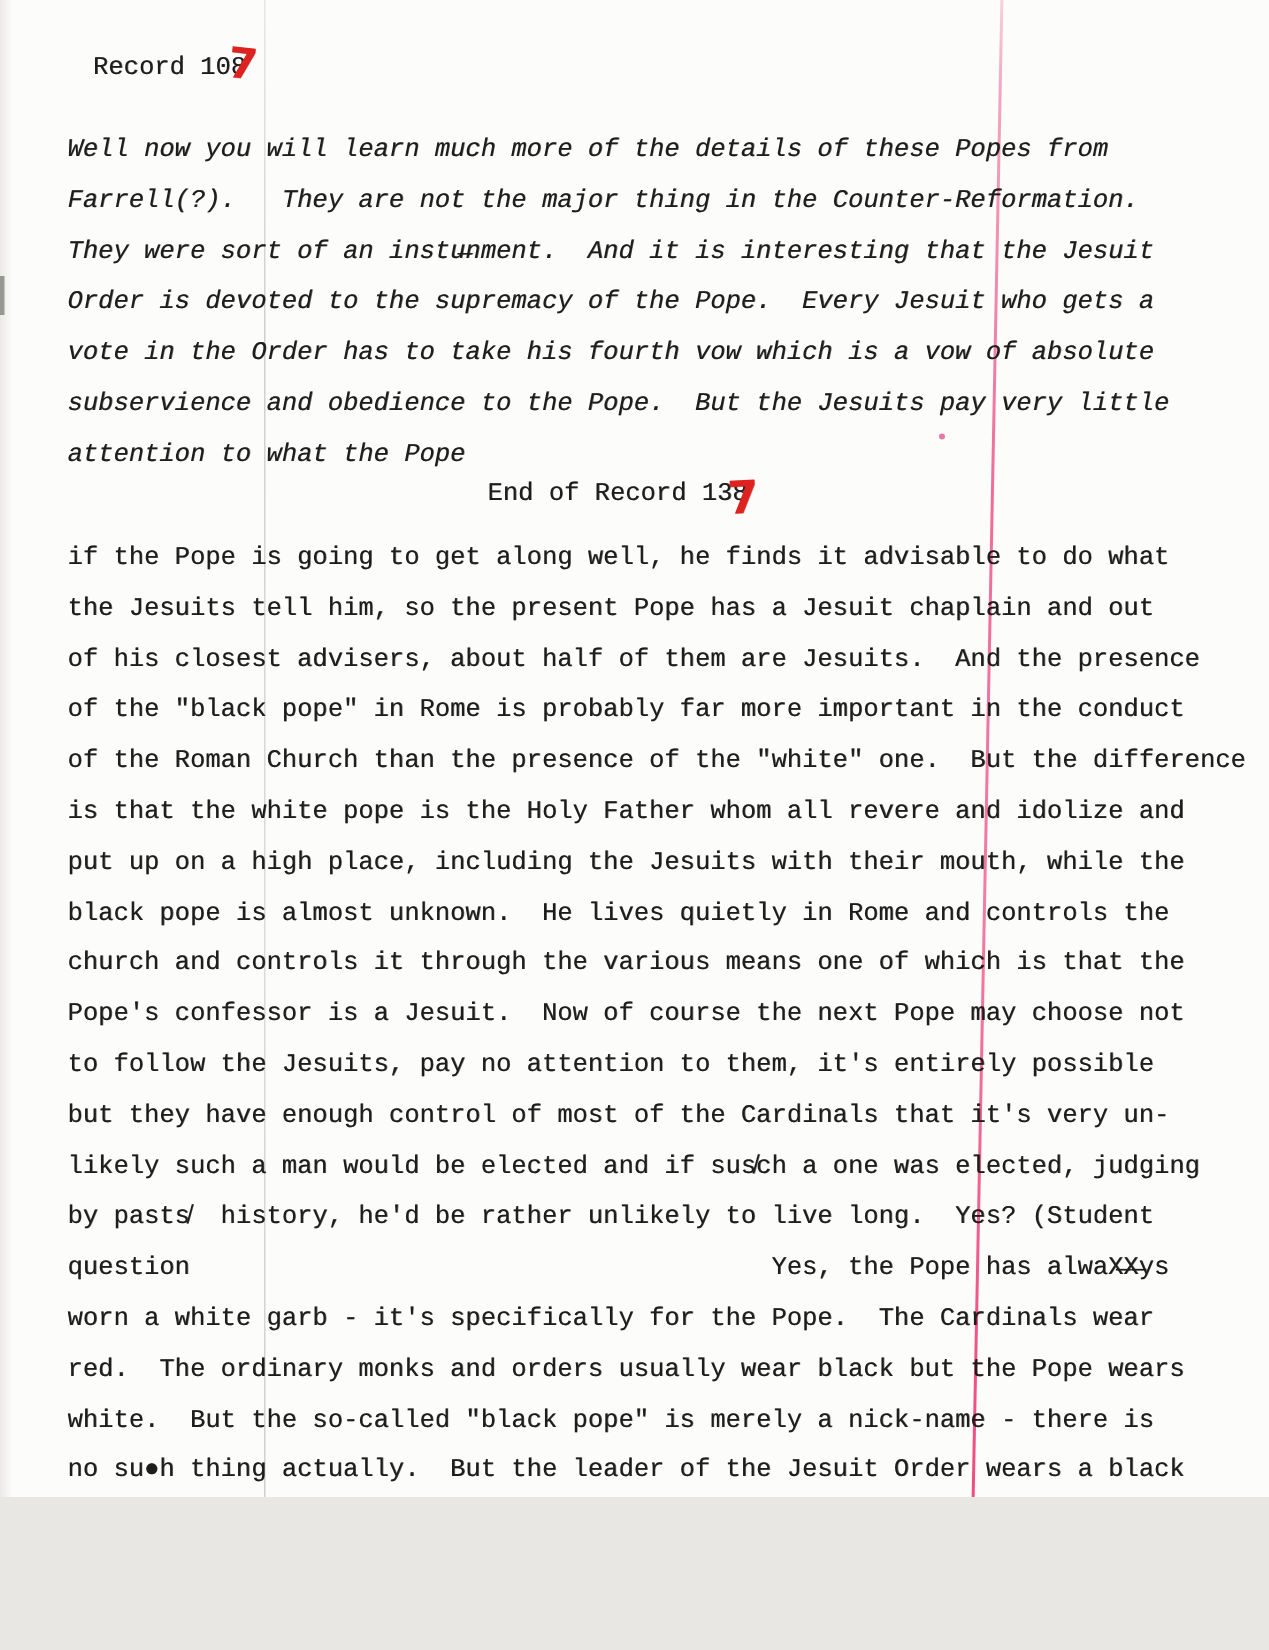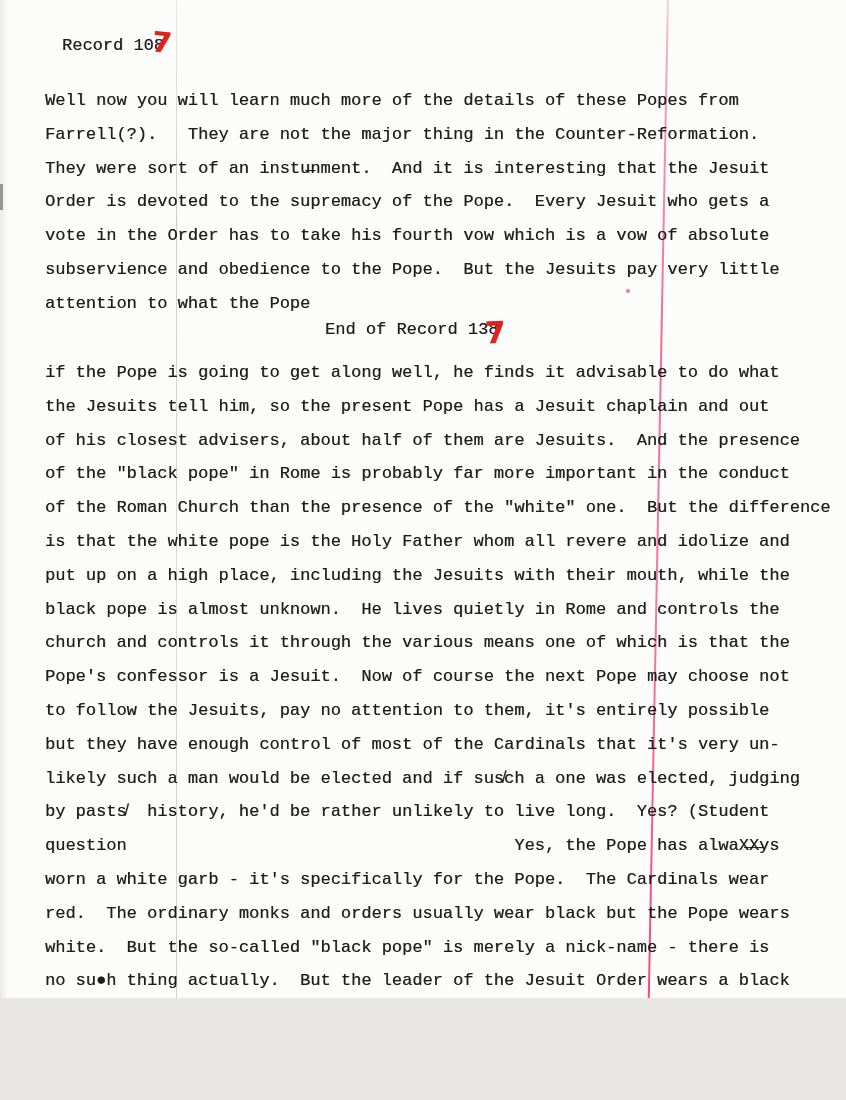--- a/index.html
+++ b/index.html
@@ -17,21 +17,21 @@
     letter-spacing:0;
   }
   pre.para{
     position:absolute;
     margin:0;
     left:45px;
     font-family:inherit;
     white-space:pre;
     line-height:33.8px;
   }
-  .para1{top:84px;}
+  .para1{top:84px;font-style:italic;}
   .para2{top:356px;}
   .header-line{position:absolute;left:62px;top:36px;}
   .end-line{position:absolute;left:325px;top:320px;}
   .page-number{position:absolute;left:383px;top:1052px;}
   .ow{position:relative;display:inline-block;}
   .red7{
     position:absolute;
     color:#dc2320;
     font-family:"DejaVu Sans",sans-serif;
     font-weight:bold;

